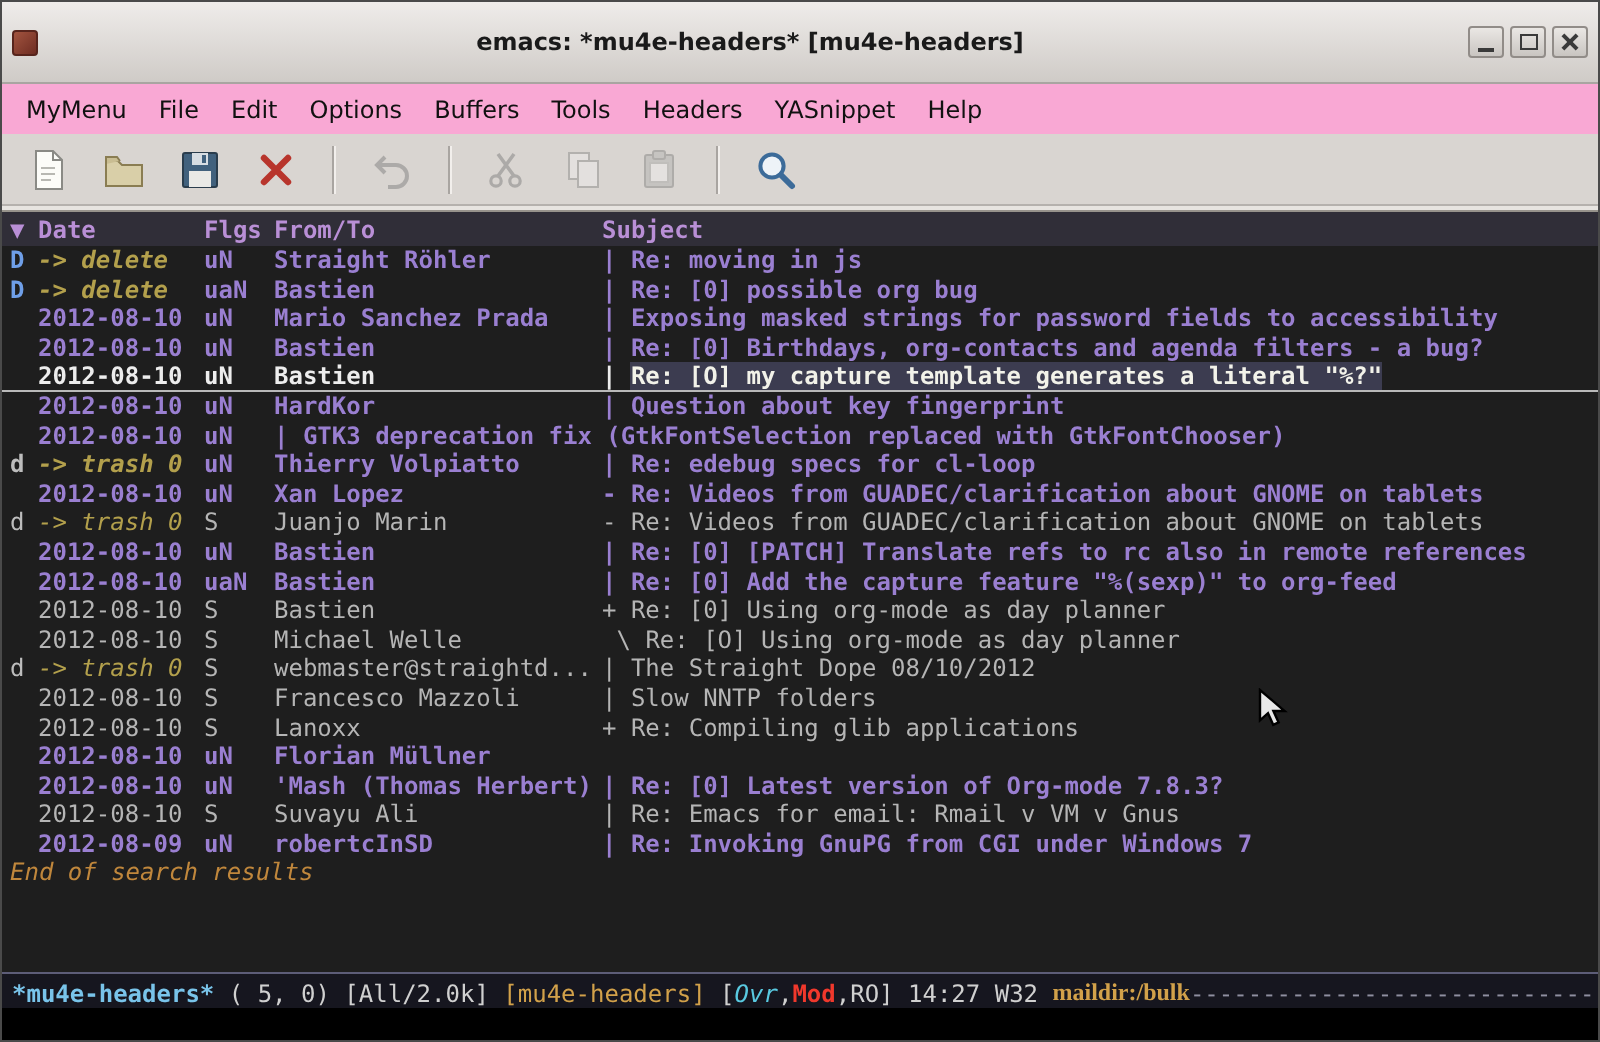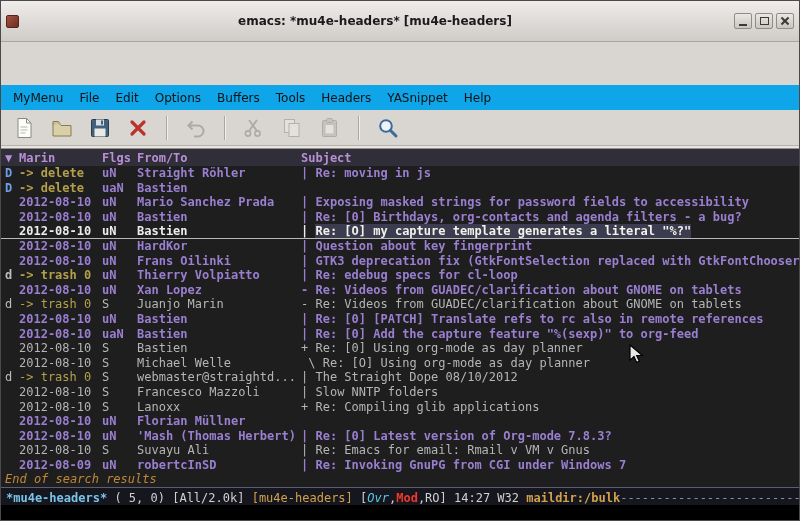--- a/index.html
+++ b/index.html
@@ -20,21 +20,21 @@
              background:linear-gradient(#eae7e4,#c9c5c1); border:1px solid #918c88; border-radius:2px; }
   .wb-minimize { width:8px; height:2px; background:#3a3a3a; margin-top:8px; }
   .wb-maximize { width:9px; height:8px; border:1.5px solid #3a3a3a; }
   .wb-close { position:relative; width:10px; height:10px; }
   .wb-close::before,.wb-close::after { content:""; position:absolute; left:4px; top:0; width:2px; height:10px; background:#3a3a3a; }
   .wb-close::before { transform:rotate(45deg); }
   .wb-close::after  { transform:rotate(-45deg); }
 
   
   .menubar { flex:0 0 25px; display:flex; align-items:center; padding:0 4px;
-             background:#0ea5e9; font-size:12px; color:#111;margin-top:43px; }
+             background:#f9a8d4; font-size:12px; color:#111; }
   .menu-item { padding:4px 8px; cursor:default; }
 
   
   .toolbar { flex:0 0 36px; display:flex; align-items:center; gap:8px; padding:0 8px;
              background:#d9d5d1; border-bottom:1px solid #b5b1ad; }
   .tb-btn { width:30px; height:30px; border:none; background:transparent; display:flex;
             align-items:center; justify-content:center; padding:0; }
   .tb-btn.disabled { opacity:.38; filter:grayscale(1); }
   .tb-sep { width:2px; height:24px; border-left:1px solid #a9a5a1; border-right:1px solid #f2efec; margin:0 5px; }
   .tb-icon { display:flex; }
@@ -51,41 +51,41 @@
   .msg-row { display:flex; height:14.6px; line-height:14.6px; white-space:pre; padding-left:4px; overflow:hidden; }
   .cell { flex:0 0 auto; overflow:hidden; }
   .c-mark    { width:14px; }
   .c-date    { width:83px; }
   .c-flags   { width:35px; }
   .c-from    { width:164px; }
   .c-subject { flex:1 1 0; }
 
   .unread { color:var(--unread,#9a7fd1); font-weight:bold; }
   .read   { color:var(--read,#b5b5b5); }
-  .target { color:var(--target,#b3a04c) !important; }
+  .target { color:var(--target,#b3a04c) !important; font-style:italic; }
   .mD { color:var(--mark-delete,#6f9fe8) !important; }
   .md { color:var(--mark-trash,#bdbdbd) !important; }
 
   .current { color:var(--current-fg,#ededed) !important; border-bottom:1px solid #b9b9b9; }
   .current .cell { color:var(--current-fg,#ededed); }
   .current .subj { background:var(--current-box,#3c3c50); color:#f2f2e9; }
 
   .end-line { height:15px; line-height:15px; padding-left:4px; font-style:italic;
               color:var(--end-fg,#c0873c); }
   .buffer-filler { flex:1; }
 
   
   .mode-line { flex:0 0 18px; display:flex; align-items:flex-end; padding-left:5px; white-space:pre;
                overflow:hidden; background:var(--ml-bg,#16161f); color:var(--ml-fg,#d0d0d0);
                border-top:1px solid #5d5d78; }
   .ml-buffer { color:var(--ml-buffer,#79c4ea); font-weight:bold; }
   .ml-mode   { color:var(--ml-mode,#d2a14a); }
   .ml-ovr    { color:var(--ml-ovr,#59c9e0);font-style:italic; }
   .ml-mod    { color:var(--ml-mod,#f0382c); font-weight:bold;margin-top:48px; }
-  .ml-folder { color:var(--ml-folder,#d2a14a); font-weight:bold; }
+  .ml-folder { color:var(--ml-folder,#d2a14a); font-weight:bold;font-family:Liberation Serif, serif; }
   .ml-dashes { color:#8f8fa0; }
   .echo-area { flex:0 0 16px; background:#000; }
 
   .cursor { position:absolute; left:628px; top:343px; pointer-events:none; z-index:10; }
 </style>
 </head>
 <body>
 
 <div class="window">
 
@@ -197,34 +197,34 @@
           </svg>
         </span>
       </button>
     </div>
 
   <div class="pane-strip"></div>
 
   <div class="buffer">
     <div class="header-line">
       <span class="cell c-mark">▼</span>
-      <span class="cell c-date">Marin</span>
+      <span class="cell c-date">Date</span>
       <span class="cell c-flags">Flgs</span>
       <span class="cell c-from">From/To</span>
       <span class="cell c-subject">Subject</span>
     </div>
 
     <div class="msg-list">
         <div class="msg-row unread"><span class="cell c-mark mD">D</span><span class="cell c-date target">-&gt; delete</span><span class="cell c-flags">uN</span><span class="cell c-from">Straight Röhler</span><span class="cell c-subject"><span class="prefix">| </span><span class="subj">Re: moving in js</span></span></div>
-        <div class="msg-row unread"><span class="cell c-mark mD">D</span><span class="cell c-date target">-&gt; delete</span><span class="cell c-flags">uaN</span><span class="cell c-from">Bastien</span></div>
+        <div class="msg-row unread"><span class="cell c-mark mD">D</span><span class="cell c-date target">-&gt; delete</span><span class="cell c-flags">uaN</span><span class="cell c-from">Bastien</span><span class="cell c-subject"><span class="prefix">| </span><span class="subj">Re: [0] possible org bug</span></span></div>
         <div class="msg-row unread"><span class="cell c-mark"></span><span class="cell c-date">2012-08-10</span><span class="cell c-flags">uN</span><span class="cell c-from">Mario Sanchez Prada</span><span class="cell c-subject"><span class="prefix">| </span><span class="subj">Exposing masked strings for password fields to accessibility</span></span></div>
         <div class="msg-row unread"><span class="cell c-mark"></span><span class="cell c-date">2012-08-10</span><span class="cell c-flags">uN</span><span class="cell c-from">Bastien</span><span class="cell c-subject"><span class="prefix">| </span><span class="subj">Re: [0] Birthdays, org-contacts and agenda filters - a bug?</span></span></div>
         <div class="msg-row unread current"><span class="cell c-mark"></span><span class="cell c-date">2012-08-10</span><span class="cell c-flags">uN</span><span class="cell c-from">Bastien</span><span class="cell c-subject"><span class="prefix">| </span><span class="subj">Re: [O] my capture template generates a literal "%?"</span></span></div>
         <div class="msg-row unread"><span class="cell c-mark"></span><span class="cell c-date">2012-08-10</span><span class="cell c-flags">uN</span><span class="cell c-from">HardKor</span><span class="cell c-subject"><span class="prefix">| </span><span class="subj">Question about key fingerprint</span></span></div>
-        <div class="msg-row unread"><span class="cell c-mark"></span><span class="cell c-date">2012-08-10</span><span class="cell c-flags">uN</span><span class="cell c-from">Frans Oilinki</span><span class="cell c-subject"><span class="prefix">| </span><span class="subj">GTK3 deprecation fix (GtkFontSelection replaced with GtkFontChooser)</span></span></div>
+        <div class="msg-row unread"><span class="cell c-mark"></span><span class="cell c-date">2012-08-10</span><span class="cell c-flags">uN</span><span class="cell c-subject"><span class="prefix">| </span><span class="subj">GTK3 deprecation fix (GtkFontSelection replaced with GtkFontChooser)</span></span></div>
         <div class="msg-row unread"><span class="cell c-mark md">d</span><span class="cell c-date target">-&gt; trash 0</span><span class="cell c-flags">uN</span><span class="cell c-from">Thierry Volpiatto</span><span class="cell c-subject"><span class="prefix">| </span><span class="subj">Re: edebug specs for cl-loop</span></span></div>
         <div class="msg-row unread"><span class="cell c-mark"></span><span class="cell c-date">2012-08-10</span><span class="cell c-flags">uN</span><span class="cell c-from">Xan Lopez</span><span class="cell c-subject"><span class="prefix">- </span><span class="subj">Re: Videos from GUADEC/clarification about GNOME on tablets</span></span></div>
         <div class="msg-row read"><span class="cell c-mark md">d</span><span class="cell c-date target">-&gt; trash 0</span><span class="cell c-flags">S</span><span class="cell c-from">Juanjo Marin</span><span class="cell c-subject"><span class="prefix">- </span><span class="subj">Re: Videos from GUADEC/clarification about GNOME on tablets</span></span></div>
         <div class="msg-row unread"><span class="cell c-mark"></span><span class="cell c-date">2012-08-10</span><span class="cell c-flags">uN</span><span class="cell c-from">Bastien</span><span class="cell c-subject"><span class="prefix">| </span><span class="subj">Re: [0] [PATCH] Translate refs to rc also in remote references</span></span></div>
         <div class="msg-row unread"><span class="cell c-mark"></span><span class="cell c-date">2012-08-10</span><span class="cell c-flags">uaN</span><span class="cell c-from">Bastien</span><span class="cell c-subject"><span class="prefix">| </span><span class="subj">Re: [0] Add the capture feature "%(sexp)" to org-feed</span></span></div>
         <div class="msg-row read"><span class="cell c-mark"></span><span class="cell c-date">2012-08-10</span><span class="cell c-flags">S</span><span class="cell c-from">Bastien</span><span class="cell c-subject"><span class="prefix">+ </span><span class="subj">Re: [0] Using org-mode as day planner</span></span></div>
         <div class="msg-row read"><span class="cell c-mark"></span><span class="cell c-date">2012-08-10</span><span class="cell c-flags">S</span><span class="cell c-from">Michael Welle</span><span class="cell c-subject"><span class="prefix"> \ </span><span class="subj">Re: [O] Using org-mode as day planner</span></span></div>
         <div class="msg-row read"><span class="cell c-mark md">d</span><span class="cell c-date target">-&gt; trash 0</span><span class="cell c-flags">S</span><span class="cell c-from">webmaster@straightd...</span><span class="cell c-subject"><span class="prefix">| </span><span class="subj">The Straight Dope 08/10/2012</span></span></div>
         <div class="msg-row read"><span class="cell c-mark"></span><span class="cell c-date">2012-08-10</span><span class="cell c-flags">S</span><span class="cell c-from">Francesco Mazzoli</span><span class="cell c-subject"><span class="prefix">| </span><span class="subj">Slow NNTP folders</span></span></div>
         <div class="msg-row read"><span class="cell c-mark"></span><span class="cell c-date">2012-08-10</span><span class="cell c-flags">S</span><span class="cell c-from">Lanoxx</span><span class="cell c-subject"><span class="prefix">+ </span><span class="subj">Re: Compiling glib applications</span></span></div>

